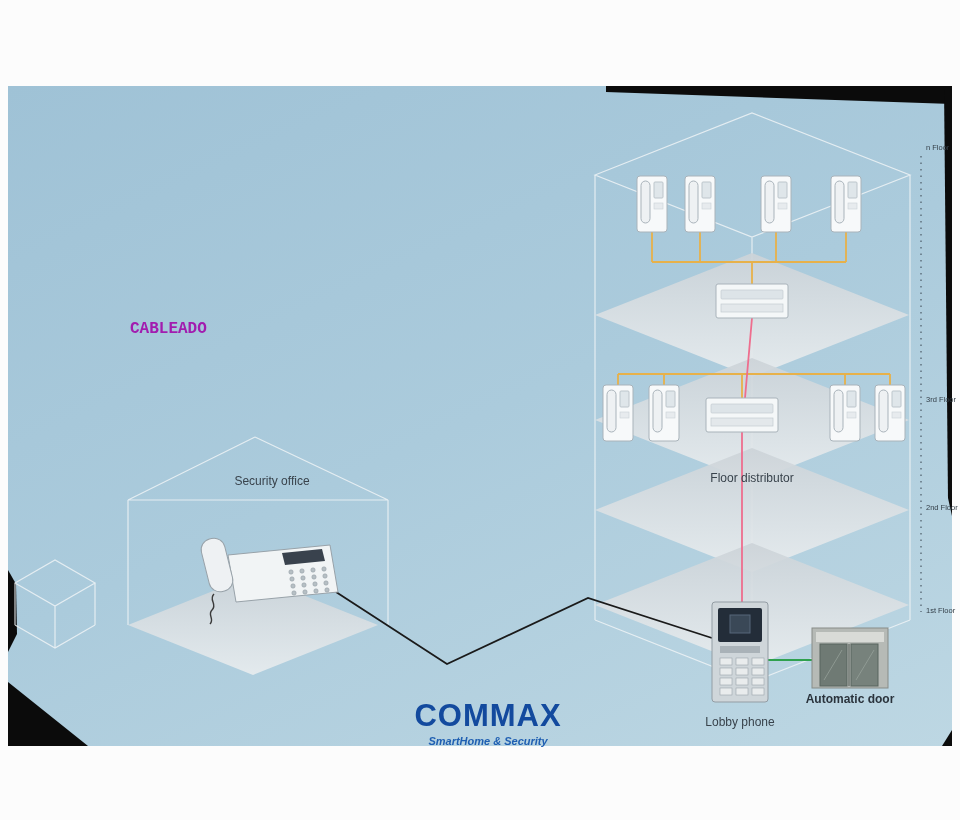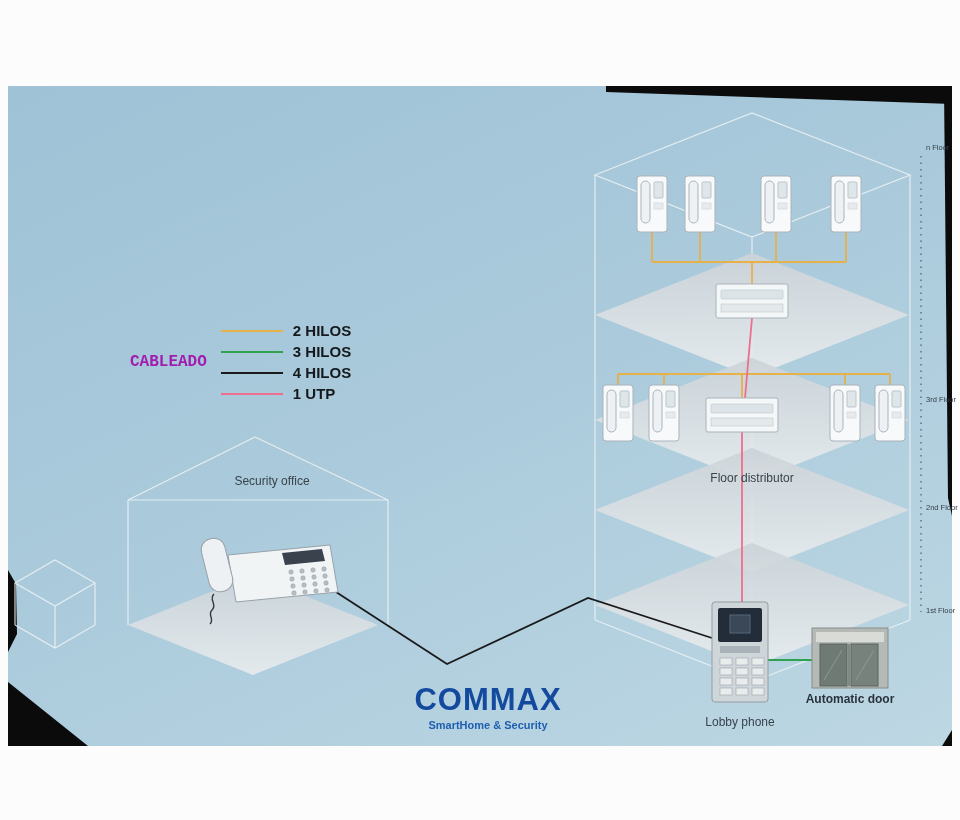--- a/index.html
+++ b/index.html
@@ -20,23 +20,23 @@
   }
   .title div { font-size:41px; }
 
   .legend { position:absolute; left:130px; top:320px; display:flex; align-items:center; gap:14px; }
   .legend-heading { font-size:16px; font-weight:700; color:#a21caf;font-family:Liberation Mono, monospace; }
   .legend-rows { display:flex; flex-direction:column; }
   .legend-row { display:flex; align-items:center; gap:10px; height:21px; }
   .legend-row .legend-label { font-size:15px; font-weight:600; color:#15191c; }
   .legend-row svg { display:block; }
 
-  .brand { position:absolute; left:368px; top:682px; width:240px; text-align:center; }
+  .brand { position:absolute; left:368px; top:698px; width:240px; text-align:center; }
   .brand-name { font-size:31px; font-weight:800; color:#134a9e; letter-spacing:1px; }
-  .brand-tagline { font-size:11px; font-weight:600; color:#1f5fb2; margin-top:1px; }
+  .brand-tagline { font-size:11px; font-style:italic; font-weight:600; color:#1f5fb2; margin-top:1px; }
 
   svg text { font-family:"Liberation Sans", sans-serif; }
   .lbl { font-size:12px; fill:#39434c; text-anchor:middle; }
   .lbl-bold { font-weight:700; fill:#2a333c; }
   .flr { font-size:7.5px; fill:#333e47; }
   .wire { fill:none; stroke-width:1.8; }
   .frame { fill:none; stroke:#eef3f6; stroke-width:1.2; opacity:0.85; }
 </style>
 </head>
 <body>
@@ -165,46 +165,20 @@
       <text x="918" y="64" class="flr">n Floor</text>
       <text x="918" y="316" class="flr">3rd Floor</text>
       <text x="918" y="424" class="flr">2nd Floor</text>
       <text x="918" y="527" class="flr">1st Floor</text>
     </svg>
   </div>
 
 
   <div class="legend">
     <div class="legend-heading">CABLEADO</div>
-    <div class="legend-rows">
-      <div class="legend-row">
-        <svg width="62" height="8">
-            <line x1="0" y1="4" x2="62" y2="4" stroke-width="2.2" stroke="#e7b14a"></line>
-          </svg>
-        <span class="legend-label">2 HILOS</span>
-      </div>
-      <div class="legend-row">
-        <svg width="62" height="8">
-            <line x1="0" y1="4" x2="62" y2="4" stroke-width="2.2" stroke="#2fa14f"></line>
-          </svg>
-        <span class="legend-label">3 HILOS</span>
-      </div>
-      <div class="legend-row">
-        <svg width="62" height="8">
-            <line x1="0" y1="4" x2="62" y2="4" stroke-width="2.2" stroke="#1a1a1a"></line>
-          </svg>
-        <span class="legend-label">4 HILOS</span>
-      </div>
-      <div class="legend-row">
-        <svg width="62" height="8">
-            <line x1="0" y1="4" x2="62" y2="4" stroke-width="2.2" stroke="#ee6e8e"></line>
-          </svg>
-        <span class="legend-label">1 UTP</span>
-      </div>
-    </div>
   </div>
 
   <div class="brand">
     <div class="brand-name">COMMAX</div>
     <div class="brand-tagline">SmartHome &amp; Security</div>
   </div>
 
 </div>
 
 </body></html>

